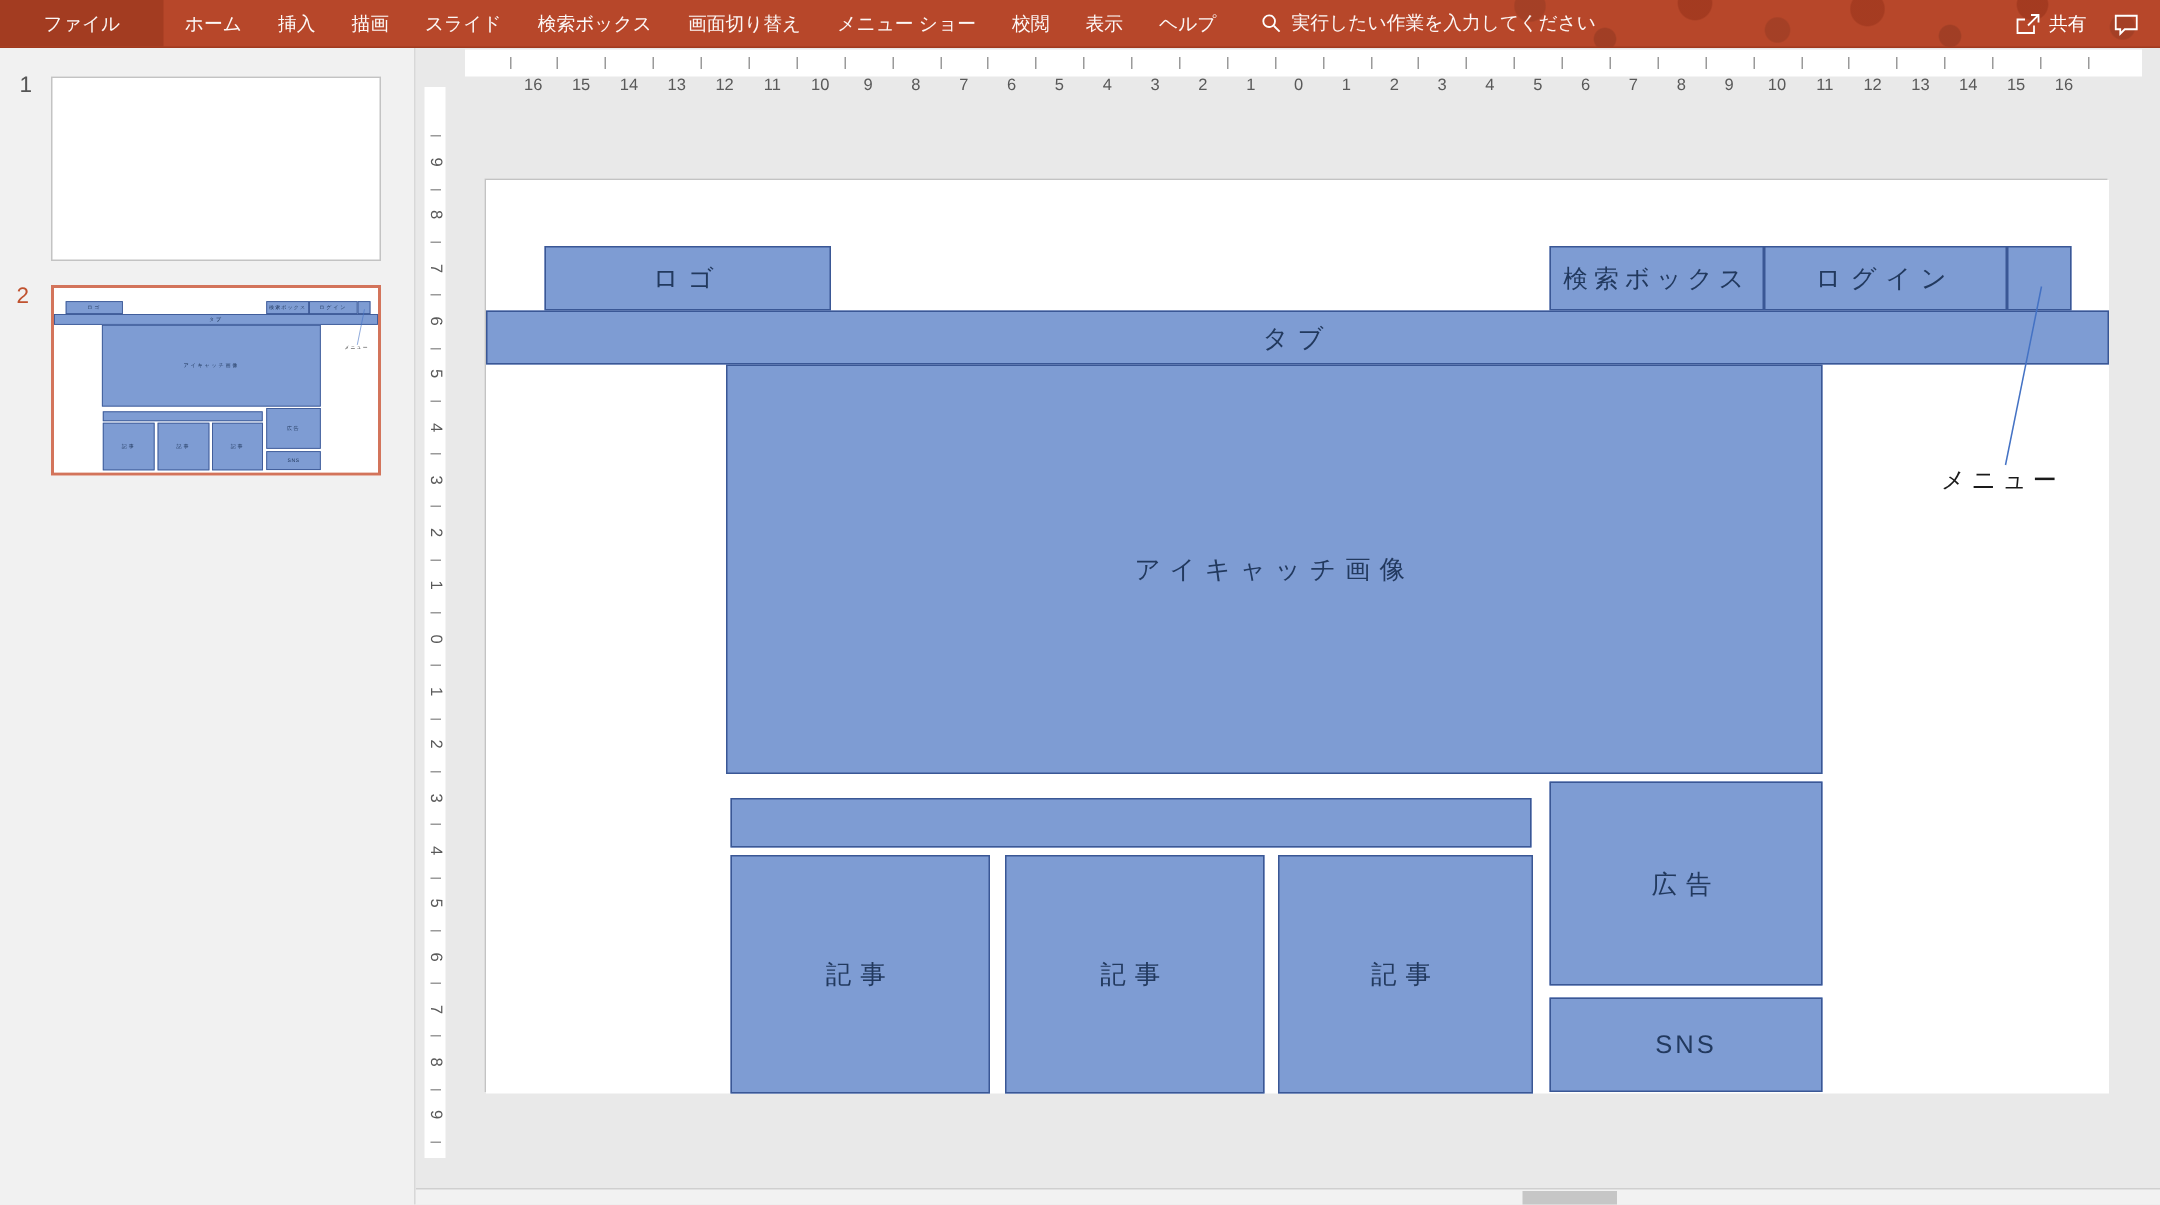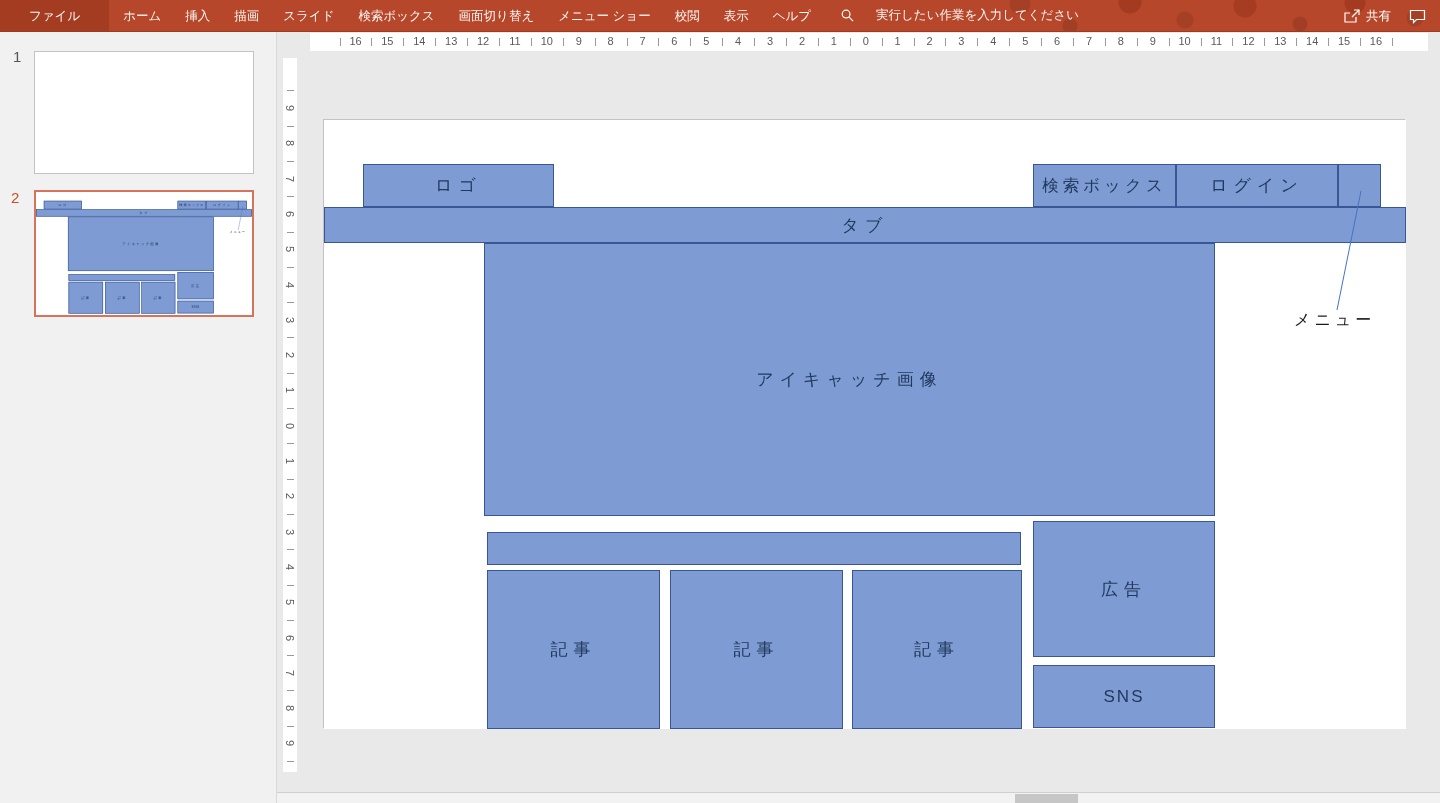--- a/index.html
+++ b/index.html
@@ -16,21 +16,21 @@
       radial-gradient(circle 8px  at 70px 26px, rgba(0,0,0,.12) 7px, transparent 8px),
       radial-gradient(circle 12px at 130px 2px, rgba(120,30,10,.30) 11px, transparent 12px),
       radial-gradient(circle 9px  at 185px 20px, rgba(0,0,0,.10) 8px, transparent 9px),
       radial-gradient(circle 12px at 245px 6px, rgba(120,30,10,.28) 11px, transparent 12px),
       radial-gradient(circle 8px  at 300px 24px, rgba(0,0,0,.12) 7px, transparent 8px),
       radial-gradient(circle 11px at 355px 3px, rgba(120,30,10,.30) 10px, transparent 11px),
       radial-gradient(circle 9px  at 415px 18px, rgba(0,0,0,.10) 8px, transparent 9px); }
   .tab { position:relative; z-index:2; color:rgba(255,255,255,.96); font-size:12.5px;
     padding:0 12px; height:32px; line-height:32px; white-space:nowrap; cursor:pointer; }
   .tab.file { background:#A33C21; padding:0 29px; margin-right:2px; }
-  .ribbon-search { position:relative; z-index:2; display:flex; align-items:center; gap:22px;
+  .ribbon-search { position:relative; z-index:2; display:flex; align-items:center; gap:7px;
     margin-left:18px; color:rgba(255,255,255,.95); font-size:12.5px; white-space:nowrap; cursor:text; }
   .tb-right { position:absolute; right:0; top:0; height:32px; display:flex; align-items:center;
     gap:18px; padding-right:14px; z-index:3; }
   .share-btn { display:flex; align-items:center; gap:6px; color:#fff; font-size:12.5px; cursor:pointer; }
   .comment-btn { display:flex; align-items:center; cursor:pointer; }
 
   
   .left-panel { position:absolute; left:0; top:32px; width:277px; height:771px;
     background:#F1F1F1; border-right:1px solid #D8D8D8; z-index:10; }
   .thumb-num { position:absolute; font-size:15px; color:#555; }
@@ -38,21 +38,21 @@
   .num2 { left:11px; top:157px; color:#C0522F; }
   .thumb { position:absolute; background:#fff; cursor:pointer; }
   .thumb1 { left:34px; top:19px; width:220px; height:123px; border:1px solid #C3C3C3; }
   .thumb2 { left:34px; top:158px; width:220px; height:127px; border:2px solid #D3745B; overflow:hidden; }
   .thumb2-inner { position:absolute; left:0; top:0; width:216px; height:123px; overflow:hidden; background:#fff; }
   .thumb2-inner .wf { transform:scale(0.1996); transform-origin:0 0; }
 
   
   .canvas { position:absolute; left:277px; top:32px; width:1163px; height:771px; background:#E9E9E9; }
   .h-ruler { position:absolute; left:33px; top:1px; width:1118px; height:18px; background:#FFFFFF; }
-  .h-ruler .rnum { position:absolute; top:2px; transform:translateX(-50%);
+  .h-ruler .rnum { position:absolute; top:18px; transform:translateX(-50%);
     font-size:11px; color:#595959; }
   .h-ruler .rtick { position:absolute; top:5px; width:1px; height:8px; background:#9a9a9a; }
   .v-ruler { position:absolute; left:6px; top:26px; width:14px; height:714px; background:#FFFFFF; }
   .v-ruler .rnum { position:absolute; left:0; width:14px; text-align:center;
     font-size:11px; color:#595959; transform:rotate(90deg); }
   .v-ruler .rtick { position:absolute; left:4px; width:7px; height:1px; background:#9a9a9a; }
 
   .slide { position:absolute; left:46px; top:87px; width:1082px; height:609px;
     background:#FFFFFF; border:1px solid #C3C3C3; }
 

